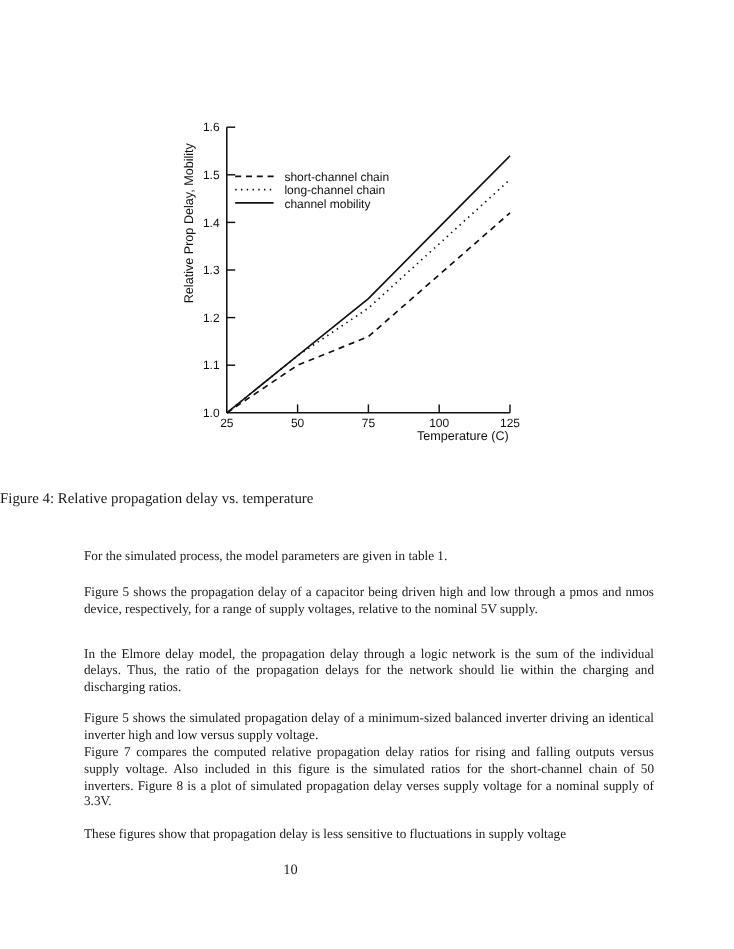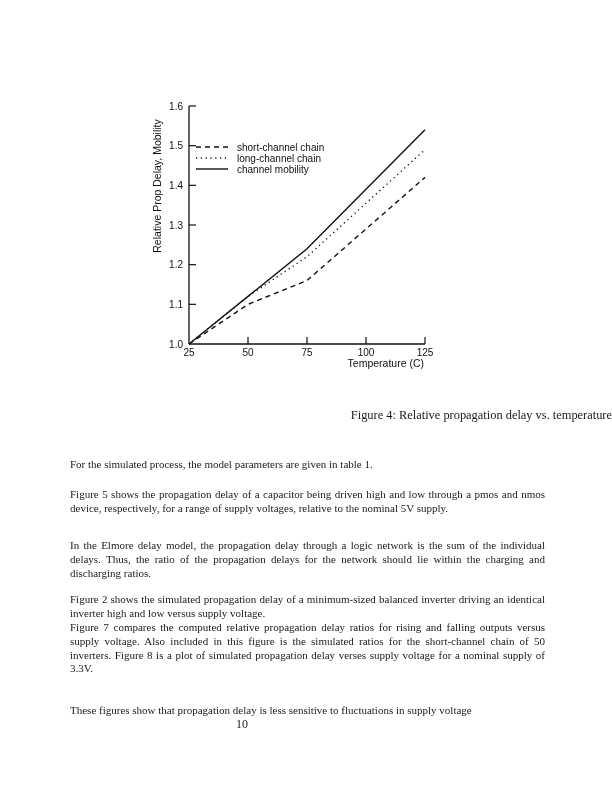--- a/index.html
+++ b/index.html
@@ -1,21 +1,21 @@
 <!DOCTYPE html>
 <html><head>
 <meta charset="utf-8">
 <style>
   html, body { margin: 0; padding: 0; background: #ffffff; }
   body { width: 612px; height: 791px; position: relative; overflow: hidden; }
   .page { position: absolute; left: 0; top: 0; width: 612px; height: 791px; background: #fff; }
   #figure { position: absolute; left: 0; top: 0; width: 612px; height: 380px; }
   .sans { font-family: "Liberation Sans", sans-serif; }
   .caption {
-    position: absolute; left: 0; top: 408px; width: 612px; text-align: right;
+    position: absolute; left: 0; top: 408px; width: 612px; text-align: left;
     font-family: "Liberation Serif", serif; font-size: 12.4px; color: #1a1a1a;
   }
   .body-text {
     position: absolute; left: 70px; width: 475px;
     font-family: "Liberation Serif", serif; font-size: 11px; line-height: 13.8px;
     color: #1a1a1a; text-align: justify;
   }
   .body-text p { margin: 0; }
   .pagenum {
     position: absolute; left: 0; top: 717px; width: 484px; text-align: center;
@@ -81,23 +81,23 @@
   <div class="body-text" style="top:458px;">
     <p>For the simulated process, the model parameters are given in table 1.</p>
   </div>
   <div class="body-text" style="top:488px;">
     <p>Figure 5 shows the propagation delay of a capacitor being driven high and low through a pmos and nmos device, respectively, for a range of supply voltages, relative to the nominal 5V supply.</p>
   </div>
   <div class="body-text" style="top:539px;">
     <p>In the Elmore delay model, the propagation delay through a logic network is the sum of the individual delays. Thus, the ratio of the propagation delays for the network should lie within the charging and discharging ratios.</p>
   </div>
   <div class="body-text" style="top:593px;">
-    <p>Figure 2 shows the simulated propagation delay of a minimum-sized balanced inverter driving an identical inverter high and low versus supply voltage.</p>
+    <p>Figure 5 shows the simulated propagation delay of a minimum-sized balanced inverter driving an identical inverter high and low versus supply voltage.</p>
   </div>
   <div class="body-text" style="top:621px;">
     <p>Figure 7 compares the computed relative propagation delay ratios for rising and falling outputs versus supply voltage. Also included in this figure is the simulated ratios for the short-channel chain of 50 inverters. Figure 8 is a plot of simulated propagation delay verses supply voltage for a nominal supply of 3.3V.</p>
   </div>
-  <div class="body-text" style="top:689px;margin-top:15px;">
+  <div class="body-text" style="top:689px;">
     <p>These figures show that propagation delay is less sensitive to fluctuations in supply voltage</p>
   </div>
 
   <div class="pagenum">10</div>
 </div>
 
 </body></html>

